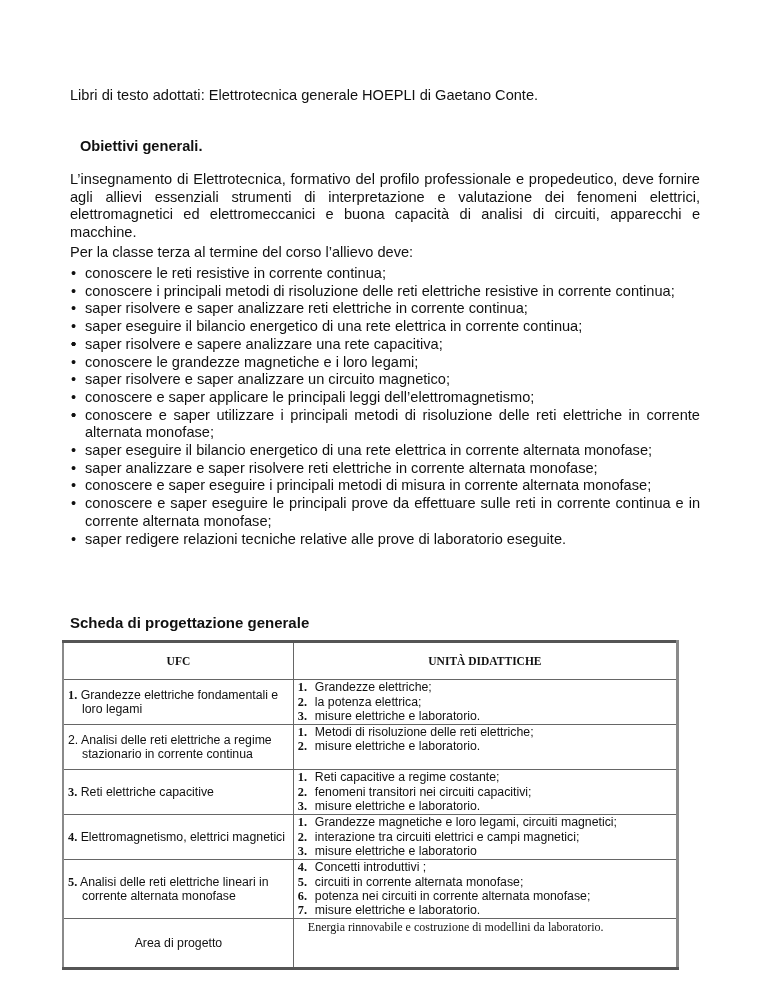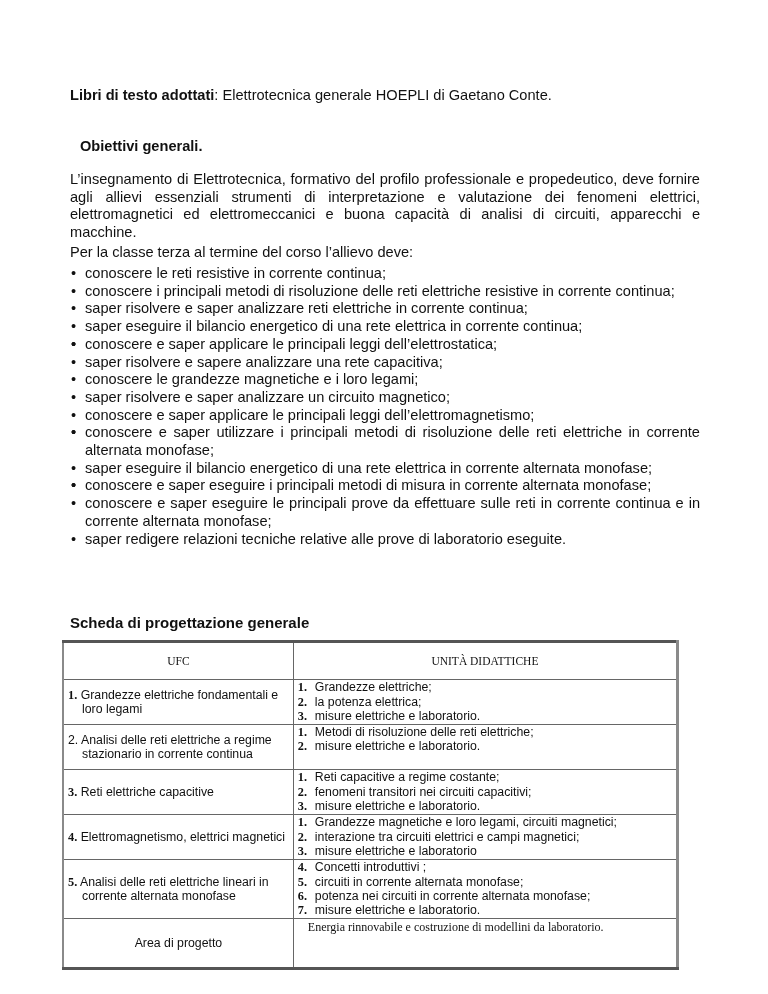--- a/index.html
+++ b/index.html
@@ -22,21 +22,21 @@
       width: 630px;
     }
     .textbooks {
       position: absolute;
       top: 86px;
       left: 0;
       font-size: 14.6px;
       line-height: 18px;
       white-space: nowrap;
     }
-    .textbooks b { font-weight: bold; }
+    .textbooks b { font-weight: normal; }
     .obj-title {
       position: absolute;
       top: 137px;
       left: 10px;
       font-size: 14.6px;
       font-weight: bold;
       line-height: 18px;
     }
     .intro {
       position: absolute;
@@ -96,21 +96,21 @@
       border-bottom: 3px solid #555555;
       font-size: 12.3px;
     }
     table.plan td, table.plan th {
       border: 1px solid #666666;
       vertical-align: middle;
       padding: 0;
     }
     table.plan th {
       font-family: "Liberation Serif", serif;
-      font-weight: normal;
+      font-weight: bold;
       font-size: 11.5px;
       height: 36px;
     }
     table.plan col.c1 { width: 231px; }
     table.plan col.c2 { width: 386px; }
     .ufc-cell {
       padding: 0 4px 0 4px !important;
       line-height: 14.5px;
     }
     .ufc-cell .num {
@@ -163,29 +163,29 @@
   <div class="intro">L’insegnamento di Elettrotecnica, formativo del profilo professionale e propedeutico, deve fornire agli allievi essenziali strumenti di interpretazione e valutazione dei fenomeni elettrici, elettromagnetici ed elettromeccanici e buona capacità di analisi di circuiti, apparecchi e macchine.</div>
 
   <div class="lead">Per la classe terza al termine del corso l’allievo deve:</div>
 
   <ul class="objectives">
     <li><span class="bullet">•</span><span>conoscere le reti resistive in corrente continua;</span></li>
     <li><span class="bullet">•</span><span>conoscere i principali metodi di risoluzione delle reti elettriche resistive in corrente continua;</span></li>
     <li><span class="bullet">•</span><span>saper  risolvere  e saper analizzare reti elettriche in corrente continua;</span></li>
     <li><span class="bullet">•</span><span>saper eseguire il bilancio energetico di una rete elettrica in corrente continua;</span></li>
     <li><span class="bullet">•</span></li>
-    <li><span class="bullet">•</span><span>conoscere e saper applicare le principali leggi dell’elettrostatica;</span></li>
+    <li><span class="bullet">•</span></li>
     <li><span class="bullet">•</span><span>saper risolvere e sapere analizzare una rete capacitiva;</span></li>
     <li><span class="bullet">•</span><span>conoscere le grandezze magnetiche e i loro legami;</span></li>
     <li><span class="bullet">•</span><span>saper risolvere e saper analizzare un circuito magnetico;</span></li>
     <li><span class="bullet">•</span><span>conoscere e saper applicare le principali leggi dell’elettromagnetismo;</span></li>
     <li><span class="bullet">•</span></li>
     <li><span class="bullet">•</span><span>conoscere e saper utilizzare i principali metodi di risoluzione delle reti elettriche in corrente alternata monofase;</span></li>
     <li><span class="bullet">•</span><span>saper eseguire il bilancio energetico di una rete elettrica in corrente alternata monofase;</span></li>
-    <li><span class="bullet">•</span></li>
+    <li><span class="bullet">•</span><span>saper  analizzare e saper risolvere reti elettriche in corrente alternata monofase;</span></li>
     <li><span class="bullet">•</span><span>conoscere e saper eseguire i principali metodi di misura in corrente alternata monofase;</span></li>
     <li><span class="bullet">•</span><span>conoscere e saper eseguire le principali prove da effettuare sulle reti in corrente continua e in corrente alternata monofase;</span></li>
     <li><span class="bullet">•</span><span>saper redigere relazioni tecniche relative alle prove di laboratorio eseguite.</span></li>
   </ul>
 
   <div class="table-title">Scheda di progettazione generale</div>
 
   <table class="plan">
     <colgroup>
         <col class="c1">

